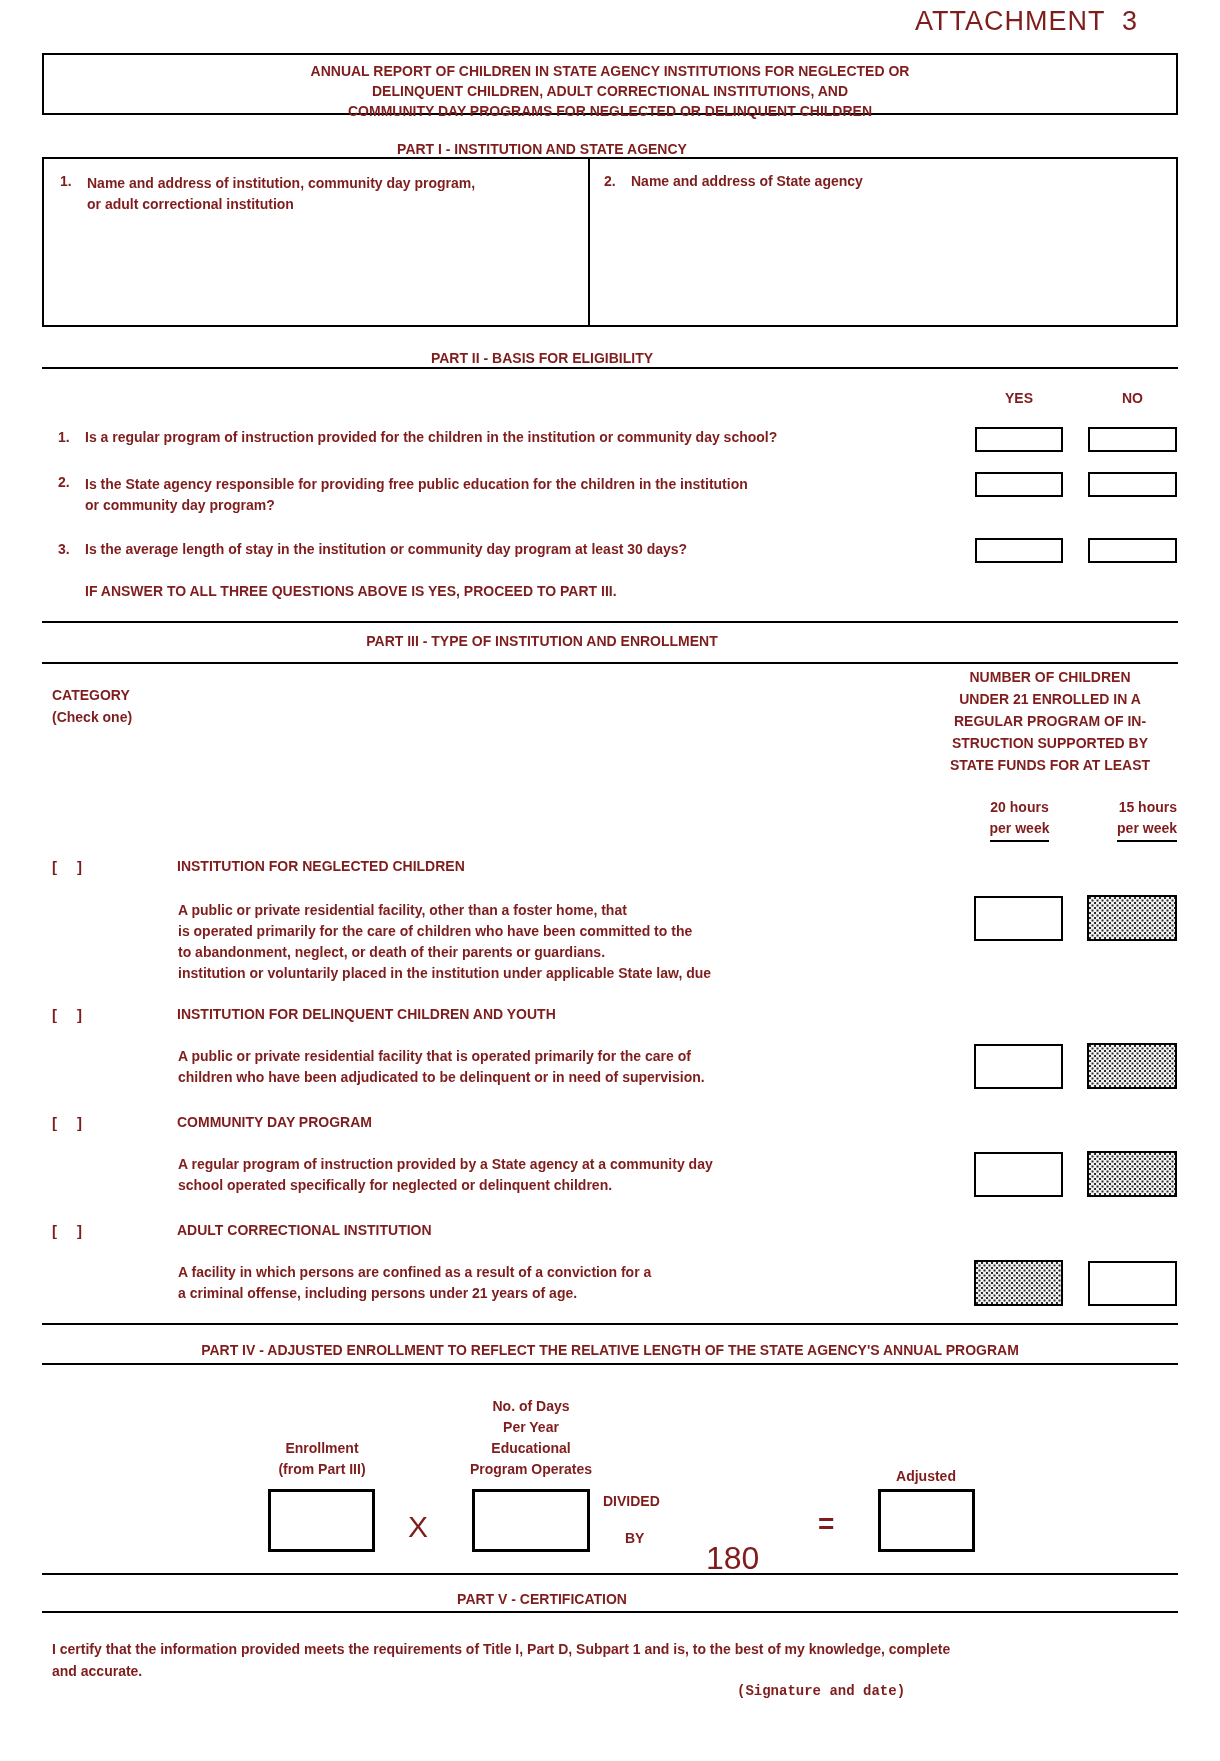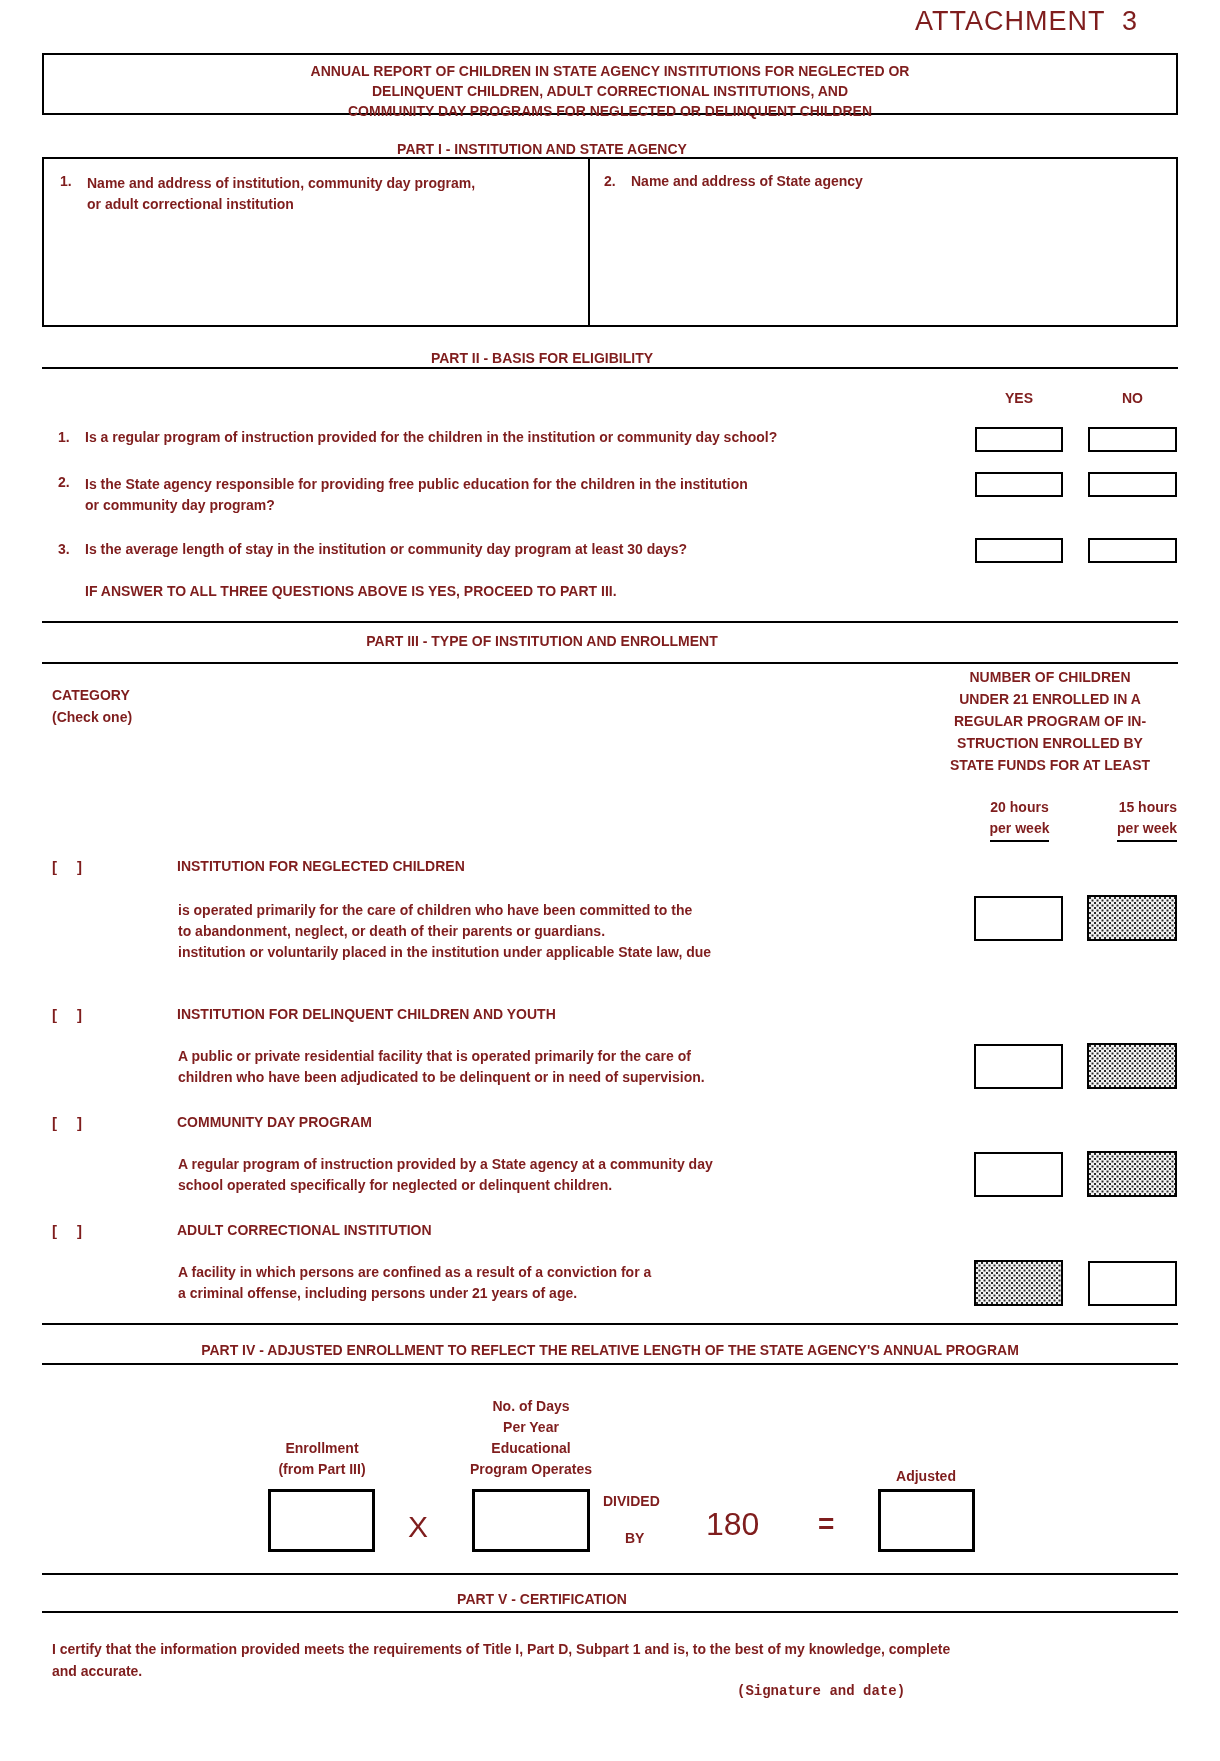--- a/index.html
+++ b/index.html
@@ -105,39 +105,40 @@
 
   <div class="abs lines" style="left:52px;top:684px;">
     <div style="line-height:22px;">CATEGORY</div>
     <div style="line-height:22px;">(Check one)</div>
   </div>
 
   <div class="abs colhead" style="left:925px;top:666px;width:250px;">
     <div>NUMBER OF CHILDREN</div>
     <div>UNDER 21 ENROLLED IN A</div>
     <div>REGULAR PROGRAM OF IN-</div>
-    <div>STRUCTION ENROLLED BY</div>
+    <div>STRUCTION SUPPORTED BY</div>
     <div>STATE FUNDS FOR AT LEAST</div>
   </div>
 
   <div class="abs hours" style="left:975px;top:797px;">
     <div>20 hours</div>
     <div><span class="uline">per week</span></div>
   </div>
   <div class="abs hours" style="left:1088px;top:797px;text-align:right;">
     <div>15 hours</div>
     <div><span class="uline">per week</span></div>
   </div>
 
   <div class="abs bracket" style="left:52px;top:858px;">
     <span>[</span>
     <span>]</span>
   </div>
   <div class="abs" style="left:177px;top:858px;">INSTITUTION FOR NEGLECTED CHILDREN</div>
   <div class="abs lines" style="left:178px;top:900px;">
+    <div>A public or private residential facility, other than a foster home, that</div>
     <div>is operated primarily for the care of children who have been committed to the</div>
     <div>to abandonment, neglect, or death of their parents or guardians.</div>
     <div>institution or voluntarily placed in the institution under applicable State law, due</div>
   </div>
   <div class="box" style="left:974px;top:896px;width:89px;height:45px;"></div>
   <div class="box hatched" style="left:1087px;top:895px;width:90px;height:46px;"></div>
 
   <div class="abs bracket" style="left:52px;top:1006px;">
     <span>[</span>
     <span>]</span>
@@ -191,21 +192,21 @@
   <div class="abs center lines" style="left:836px;top:1438px;width:180px;margin-top:28px;">
     <div>Adjusted</div>
     <div>Enrollment</div>
   </div>
 
   <div class="thickbox" style="left:268px;top:1489px;width:107px;height:63px;"></div>
   <div class="abs bignum" style="left:408px;top:1510px;font-size:30px;">X</div>
   <div class="thickbox" style="left:472px;top:1489px;width:118px;height:63px;"></div>
   <div class="abs" style="left:603px;top:1493px;">DIVIDED</div>
   <div class="abs" style="left:625px;top:1530px;">BY</div>
-  <div class="abs bignum" style="left:706px;top:1506px;font-size:32px;">180</div>
+  <div class="abs bignum" style="left:706px;top:1540px;font-size:32px;">180</div>
   <div class="abs" style="left:818px;top:1508px;font-size:28px;">=</div>
   <div class="thickbox" style="left:878px;top:1489px;width:97px;height:63px;"></div>
 
   <div class="rule" style="top:1573px;"></div>
   <div class="hdr" style="top:1591px;">PART V - CERTIFICATION</div>
   <div class="rule" style="top:1611px;"></div>
 
   <div class="abs" style="left:52px;top:1638px;width:1110px;line-height:22px;">
     <div>I certify that the information provided meets the requirements of Title I, Part D, Subpart 1 and is, to the best of my knowledge, complete</div>
     <div>and accurate.</div>

